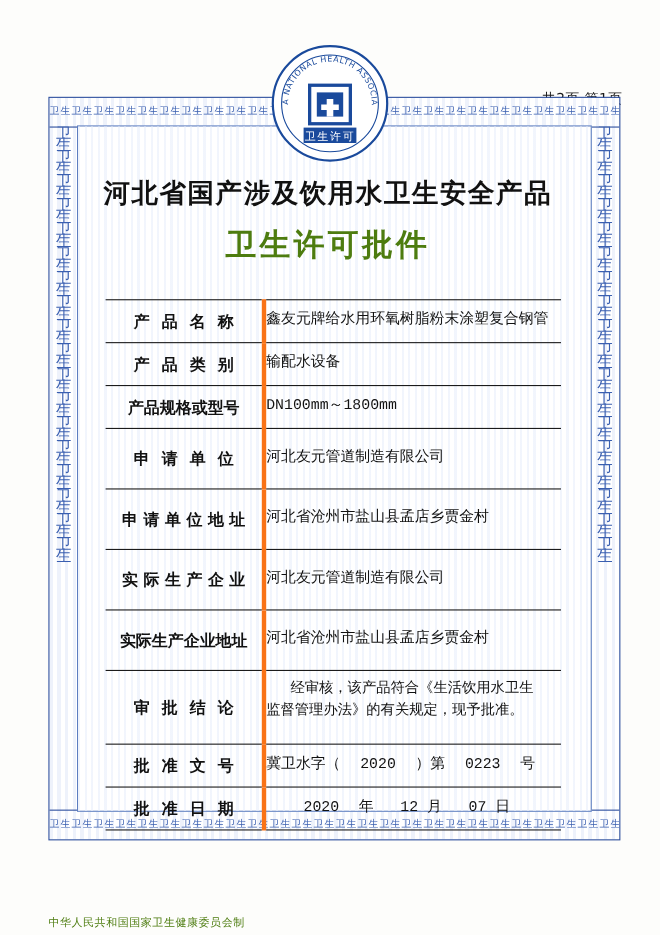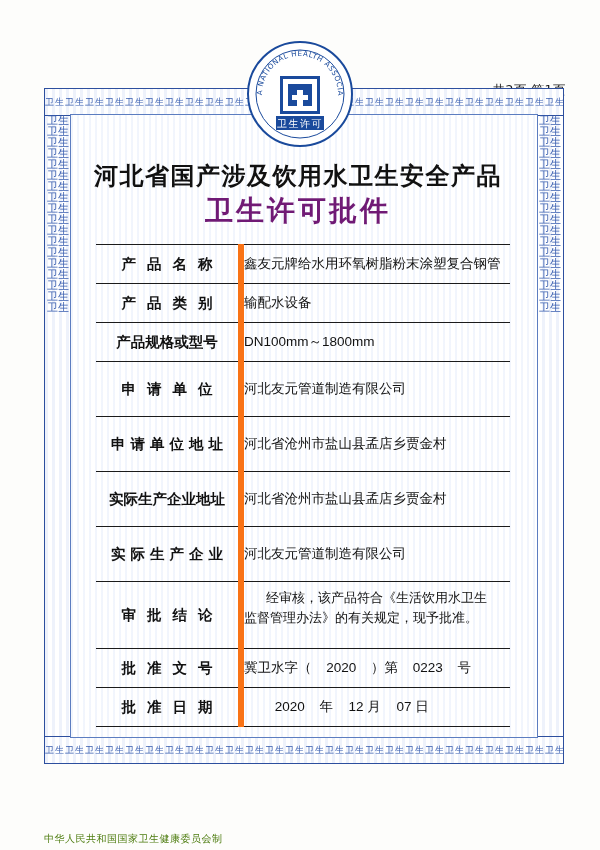--- a/index.html
+++ b/index.html
@@ -69,21 +69,21 @@
     bottom: 0;
     border-bottom: none;
     border-top: 1px solid #2d4f9e;
   }
   .frame-side {
     position: absolute;
     top: 26px;
     bottom: 26px;
     width: 26px;
     overflow: hidden;
-    font-size: 11px;
+    font-size: 14px;
     color: #3a5fb0;
     line-height: 11px;
     text-align: center;
     font-family: Liberation Sans, sans-serif;
     word-break: break-all;
   }
   .frame-side.left { left: 0; border-right: 1px solid #2d4f9e; }
   .frame-side.right { right: 0; border-left: 1px solid #2d4f9e; }
 
   .frame-inner {
@@ -126,40 +126,41 @@
     z-index: 4;
   }
   .title-line1 {
     font-size: 24px;
     font-weight: bold;
     color: #111111;
     letter-spacing: 1.5px;
     font-family: "DejaVu Sans", sans-serif;
   }
   .title-line2 {
-    margin-top: 0;
+    margin-top: 12px;
     font-size: 28px;
     font-weight: bold;
-    color: #701a75;
+    color: #4d7c0f;
     letter-spacing: 3px;
     font-family: "DejaVu Sans", sans-serif;
   }
 
   
   .table-wrap {
     position: absolute;
     left: 96px;
     top: 244px;
     width: 414px;
     z-index: 4;
   }
   table.form {
     width: 100%;
     border-collapse: collapse;
-    font-family: Liberation Sans, sans-serif;
+    font-family: Liberation Mono, monospace;
+    margin-top: 28px;
   }
   table.form td {
     border-top: 1px solid #1b1b1b;
     border-bottom: 1px solid #1b1b1b;
     padding: 0;
     vertical-align: middle;
   }
   td.label {
     width: 142px;
     height: 38px;
@@ -167,21 +168,21 @@
     font-weight: bold;
     color: #111;
     text-align: center;
     letter-spacing: 0px;
     white-space: nowrap;
   }
   td.label .spread-3 { letter-spacing: 11px; padding-left: 11px; }
   td.label .spread-4 { letter-spacing: 5px; padding-left: 5px; }
   td.label .tight { letter-spacing: 0px; }
   td.value {
-    border-left: 6px solid #f97316;
+    border-left: 4px solid #f97316;
     padding: 4px 8px 4px 10px;
     font-size: 13.5px;
     color: #111;
     line-height: 1.5;
   }
   tr.row-tall td { height: 54px; }
   tr.row-concl td.value {
     font-size: 13px;
     line-height: 1.55;
     padding-top: 6px;
@@ -262,26 +263,26 @@
         </tr>
         <tr class="row-tall">
           <td class="label"><span class="spread-3">申请单位</span></td>
           <td class="value">河北友元管道制造有限公司</td>
         </tr>
         <tr class="row-tall">
           <td class="label"><span class="spread-4">申请单位地址</span></td>
           <td class="value">河北省沧州市盐山县孟店乡贾金村</td>
         </tr>
         <tr class="row-tall">
+          <td class="label"><span class="spread-4">实际生产企业</span></td>
+          <td class="value">河北友元管道制造有限公司</td>
+        </tr>
+        <tr class="row-tall">
           <td class="label"><span class="tight">实际生产企业地址</span></td>
           <td class="value">河北省沧州市盐山县孟店乡贾金村</td>
-        </tr>
-        <tr class="row-tall">
-          <td class="label"><span class="spread-4">实际生产企业</span></td>
-          <td class="value">河北友元管道制造有限公司</td>
         </tr>
         <tr class="row-concl">
           <td class="label"><span class="spread-3">审批结论</span></td>
           <td class="value">
             <span class="indent">经审核，该产品符合《生活饮用水卫生</span><br>
             <span>监督管理办法》的有关规定，现予批准。</span>
           </td>
         </tr>
         <tr>
           <td class="label"><span class="spread-3">批准文号</span></td>

